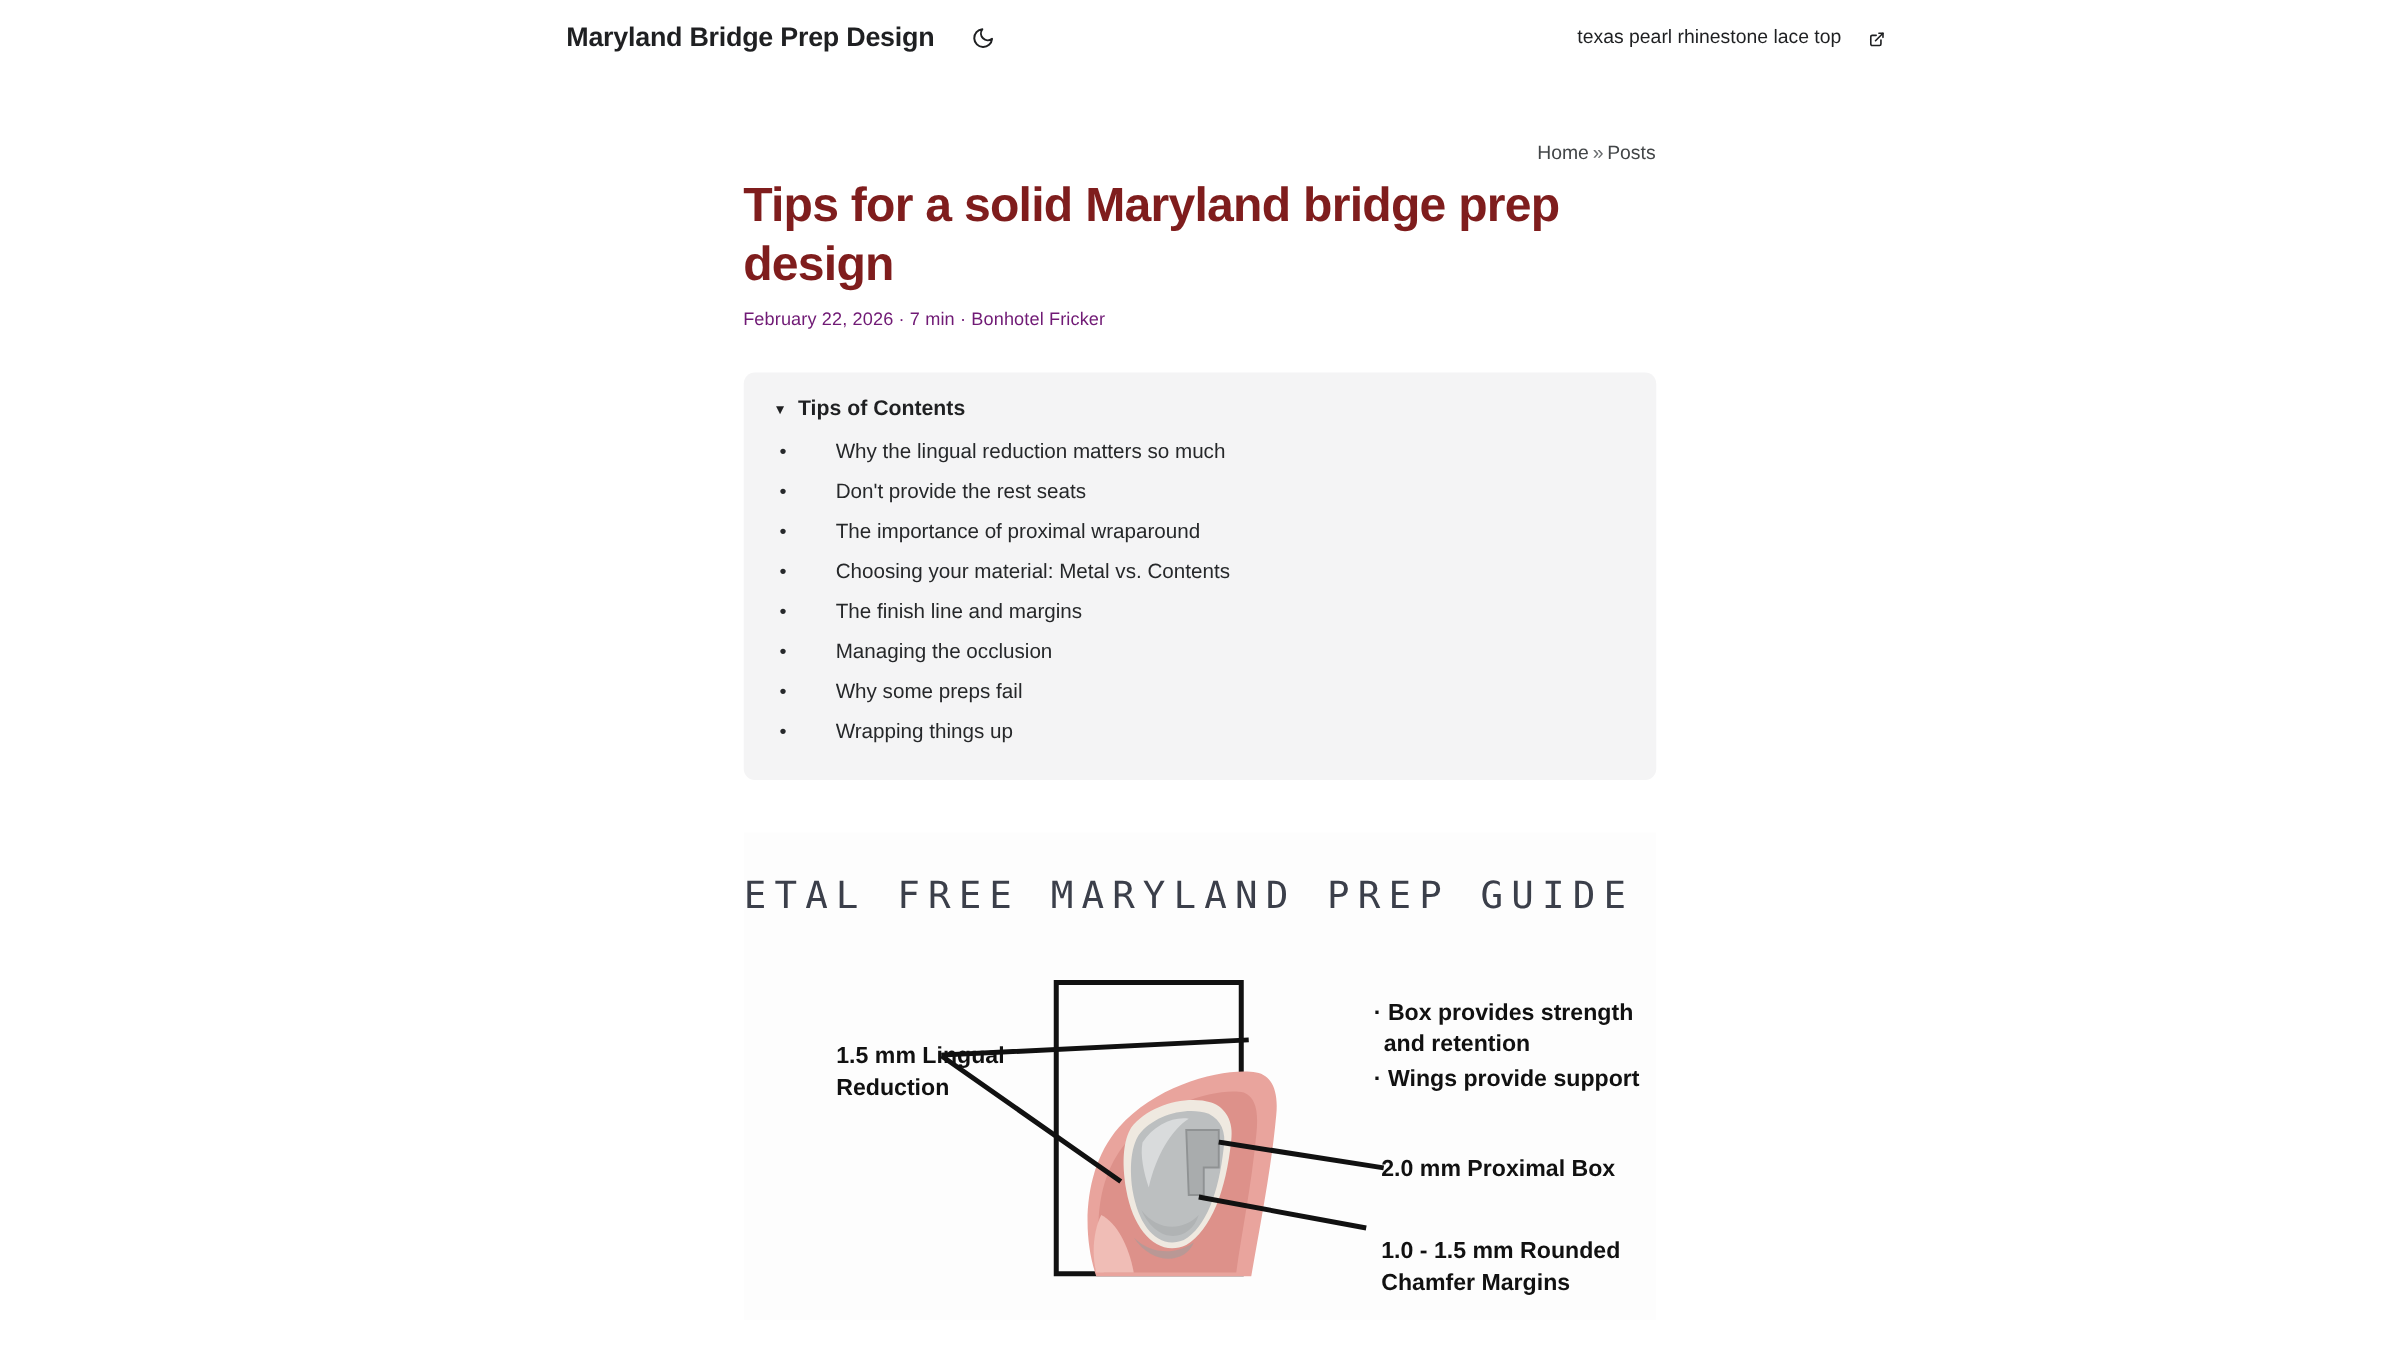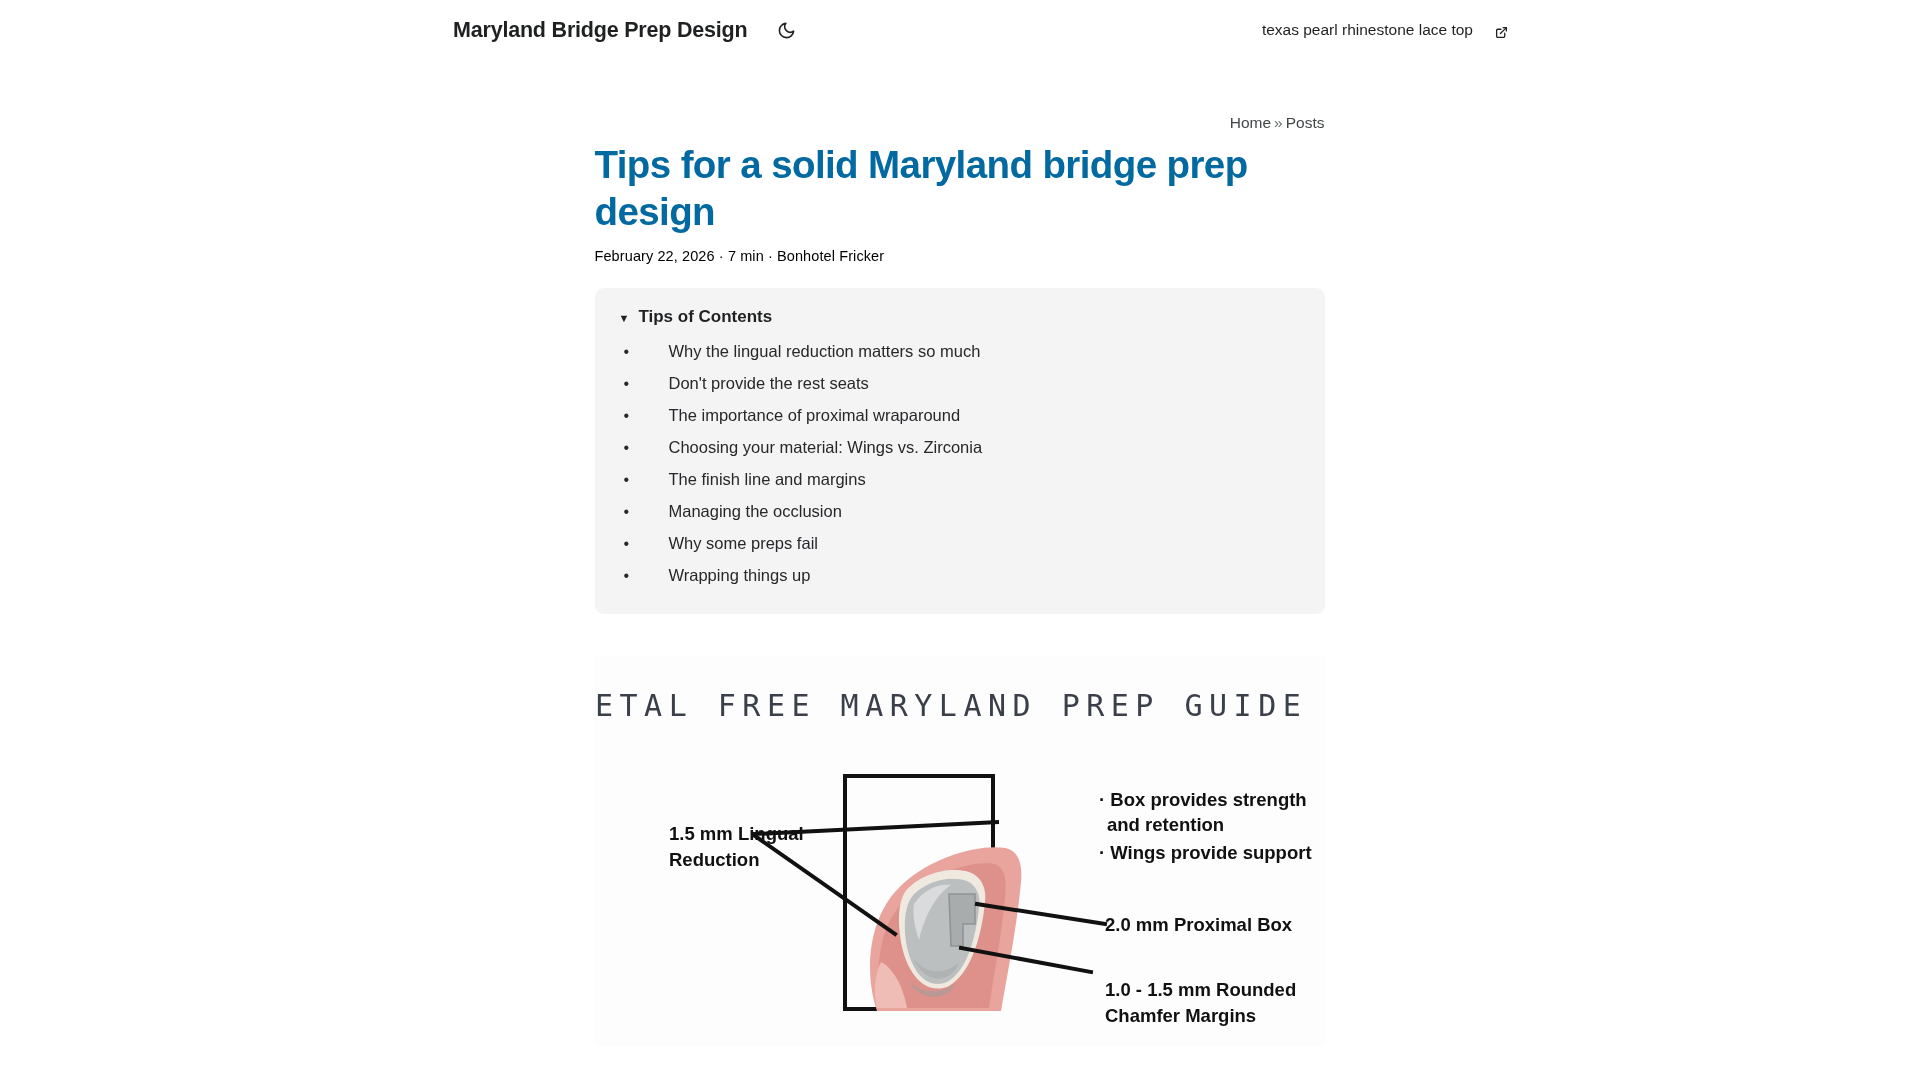--- a/index.html
+++ b/index.html
@@ -105,28 +105,28 @@
   .breadcrumb .sep {
     color: #6b6e70;
     margin: 0 3px;
   }
 
   .post-title {
     font-size: 38.5px;
     line-height: 1.24;
     font-weight: 700;
     letter-spacing: -0.6px;
-    color: #0369a1;
+    color: #7f1d1d;
     margin-bottom: 12px;
   }
 
   .post-meta {
     font-size: 14.5px;
-    color: #000000;
-    margin-bottom: 24px;
+    color: #701a75;
+    margin-bottom: 34px;
     letter-spacing: 0.1px;
   }
 
   
   .toc {
     background: #f4f4f5;
     border-radius: 9px;
     padding: 19px 24px 22px 24px;
     margin-bottom: 42px;
   }
@@ -237,21 +237,21 @@
 
     <details class="toc" open="">
       <summary class="toc-summary">
         <span class="toc-caret">▼</span>
         <span>Tips of Contents</span>
       </summary>
       <ul class="toc-list">
         <li><a href="#">Why the lingual reduction matters so much</a></li>
         <li><a href="#">Don't provide the rest seats</a></li>
         <li><a href="#">The importance of proximal wraparound</a></li>
-        <li><a href="#">Choosing your material: Wings vs. Zirconia</a></li>
+        <li><a href="#">Choosing your material: Metal vs. Contents</a></li>
         <li><a href="#">The finish line and margins</a></li>
         <li><a href="#">Managing the occlusion</a></li>
         <li><a href="#">Why some preps fail</a></li>
         <li><a href="#">Wrapping things up</a></li>
       </ul>
     </details>
 
     <figure class="post-figure">
       <svg class="figure-canvas" viewBox="0 0 760 390">
         <rect x="0" y="0" width="760" height="390" fill="#fdfdfd"></rect>

